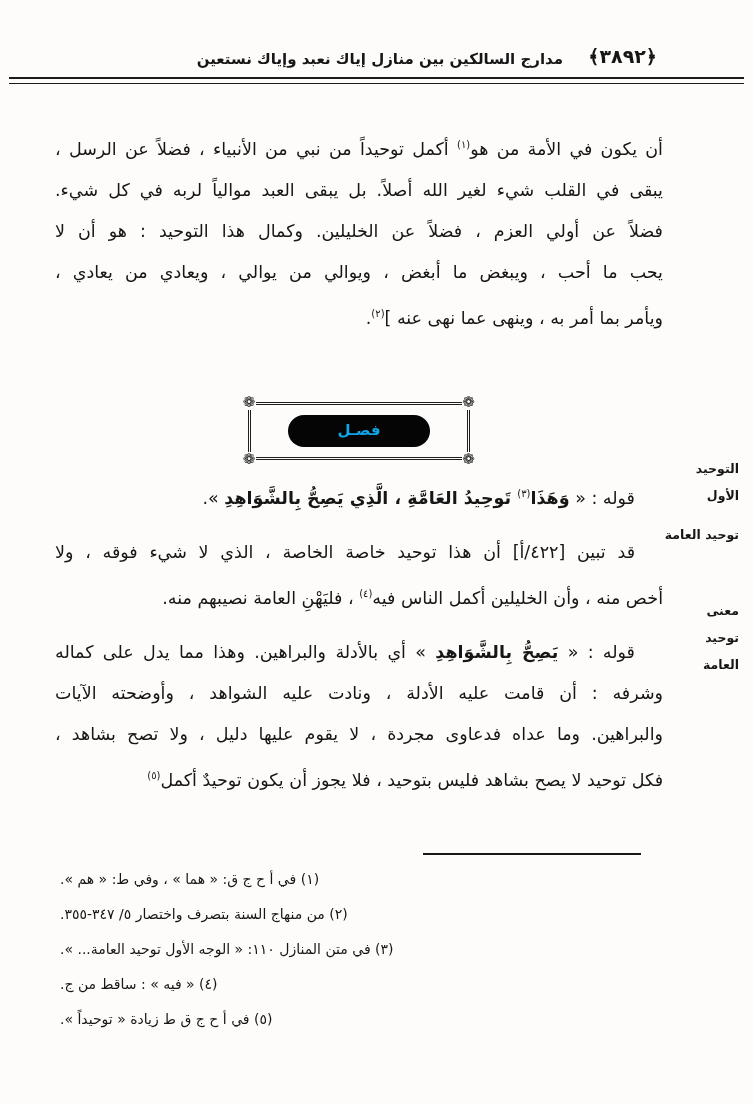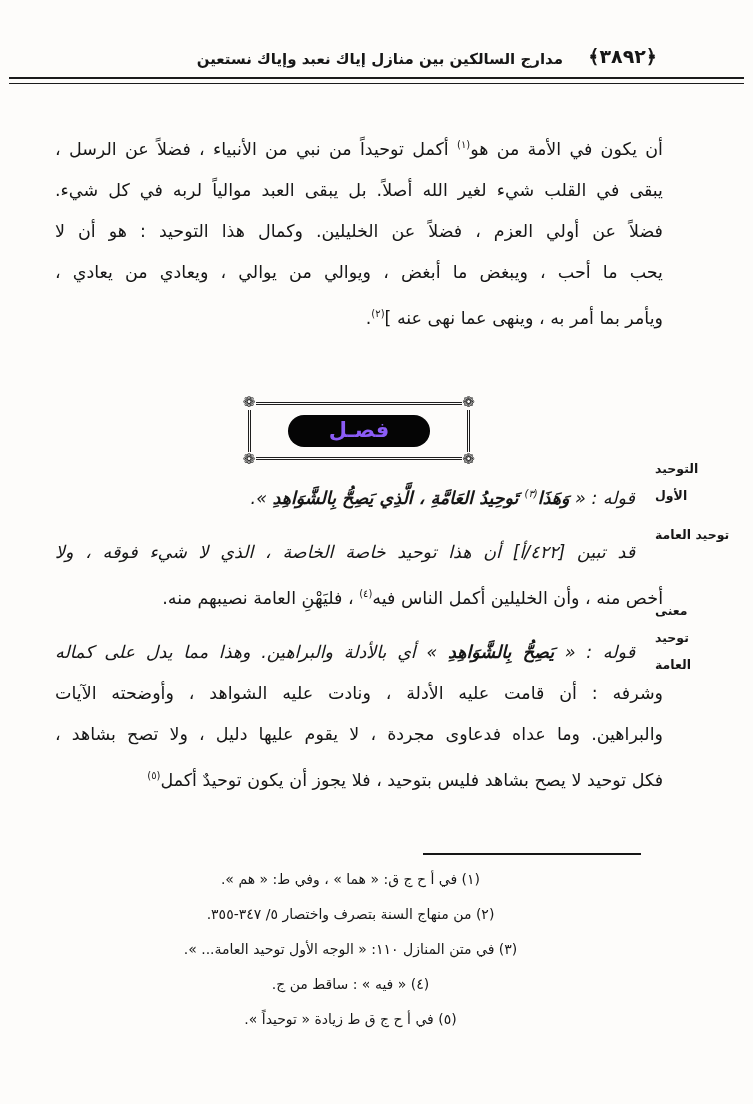--- a/index.html
+++ b/index.html
@@ -21,61 +21,61 @@
   .rule-a { position:absolute; top:77px; left:9px; right:9px; height:2px; background:#1b1b1b; }
   .rule-b { position:absolute; top:83px; left:9px; right:9px; height:1px; background:#1b1b1b; }
 
   
   .body-text {
     position:absolute; top:124px; right:90px; left:55px;
     direction:rtl; font-size:17.5px;
   }
   .line { line-height:41px; text-align:justify; text-align-last:justify; }
   .line.end { text-align:left; text-align-last:right; }
-  .line.indent { text-indent:28px;font-style:italic; }
+  .line.indent { text-indent:28px; }
   .p-gap { margin-top:13px; }
   .fn-ref { font-size:10px; vertical-align:7px; font-weight:400; letter-spacing:0; }
   b { font-weight:700; }
 
   
   .fasl-wrap { width:222px; margin:63px auto 13px; }
   .fasl-box {
     position:relative; width:222px; height:58px;
     border:1.5px solid #1e1e1e;
     box-shadow: inset 0 0 0 1px #fdfcfa, inset 0 0 0 2px #1e1e1e;
   }
   .fasl-pill {
     position:absolute; top:50%; left:50%; transform:translate(-50%,-50%);
     width:142px; height:32px; background:#050505; border-radius:16px;
-    color:#8b5cf6; text-align:center; line-height:31px;
-    font-size:21px; font-weight:700;
+    color:#0ea5e9; text-align:center; line-height:31px;
+    font-size:15px; font-weight:700;
   }
   .corner { position:absolute; font-size:15px; line-height:1; color:#161616; background:#fdfcfa; }
   .c-tl { top:-8px; left:-6px; }
   .c-tr { top:-8px; right:-6px; }
   .c-bl { bottom:-8px; left:-6px; }
   .c-br { bottom:-8px; right:-6px; }
 
   
   .margin-note {
     position:absolute; right:14px; width:84px; direction:rtl;
-    font-size:12.5px; font-weight:700; text-align:left; line-height:27px;
+    font-size:12.5px; font-weight:700; text-align:right; line-height:27px;
     white-space:nowrap;
   }
   .mn-1 { top:455px; }
   .mn-2 { top:521px; }
   .mn-3 { top:597px; }
 
   
   .footnote-sep { position:absolute; top:853px; right:112px; width:218px; height:2px; background:#161616; }
   .footnotes {
     position:absolute; top:862px; right:112px; left:60px;
     direction:rtl; font-size:14px;
   }
-  .fn { line-height:35px; text-align:center; }
+  .fn { line-height:35px; text-align:left; }
 </style>
 </head>
 <body>
 
 <div class="page">
 
   <header>
     <div class="header-title">مدارج السالكين بين منازل إياك نعبد وإياك نستعين</div>
     <div class="page-number">﴿٣٨٩٢﴾</div>
     <div class="rule-a"></div>

